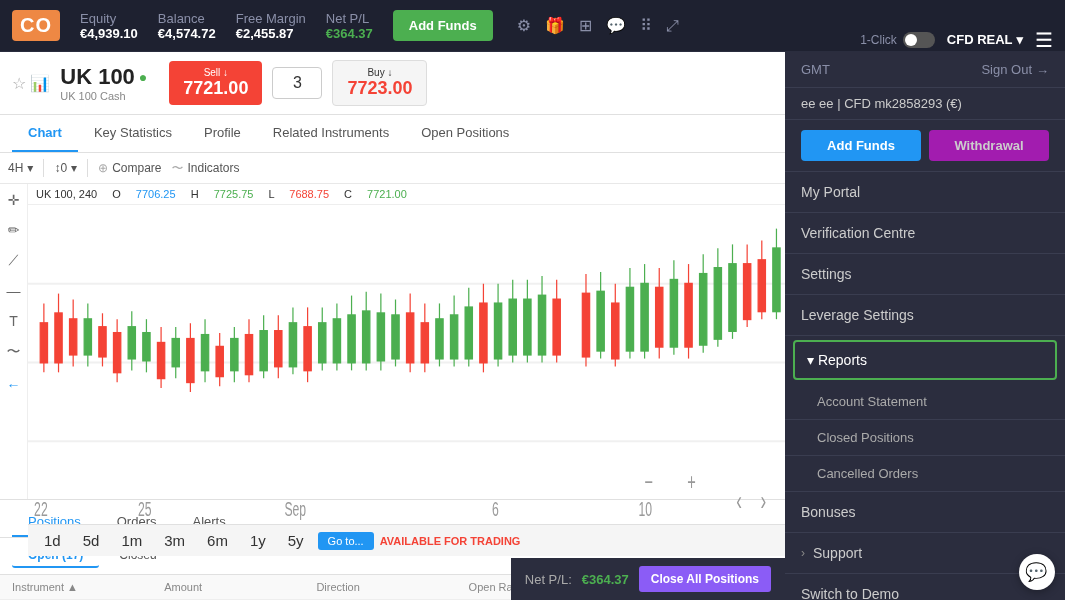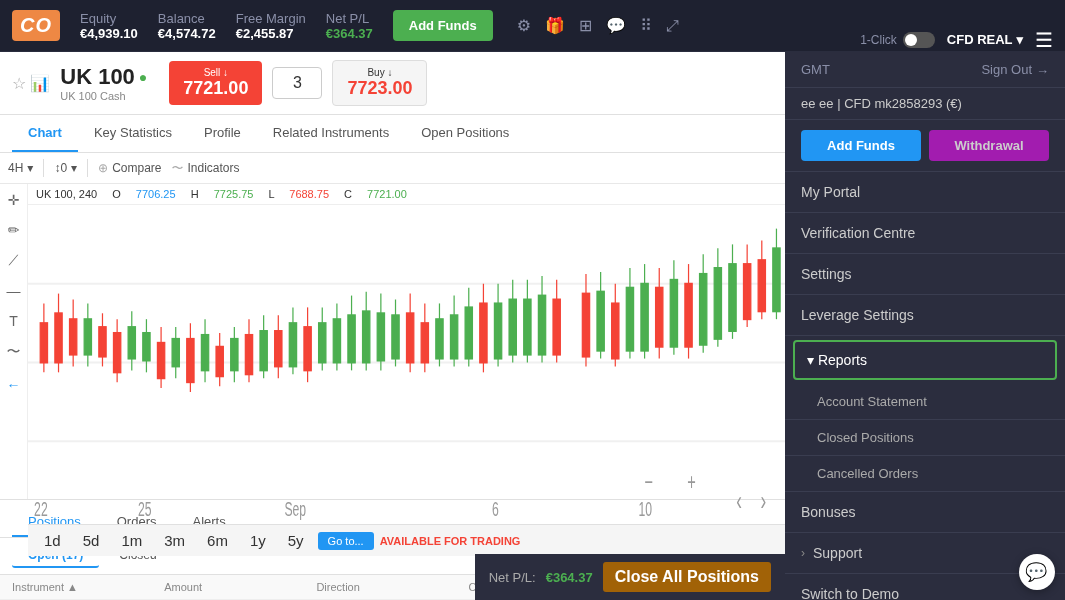--- a/index.html
+++ b/index.html
@@ -5,21 +5,21 @@
     * { margin: 0; padding: 0; box-sizing: border-box; }
     body { width: 1065px; height: 600px; overflow: hidden; font-family: Arial, sans-serif; background: #1a1a2e; }
 
     
     .header {
       display: flex; align-items: center; background: #1e2130; height: 52px;
       padding: 0 12px; gap: 20px; border-bottom: 1px solid #2a2d3e;
     }
     .header-logo {
       color: #fff; font-weight: bold; font-size: 20px; letter-spacing: 1px;
-      background: #e84; padding: 4px 8px; border-radius: 4px; font-style: italic;
+      background: #e84; padding: 4px 8px; border-radius: 4px;
     }
     .header-stat { display: flex; flex-direction: column; }
     .header-stat-label { color: #8a8fa8; font-size: 13px; }
     .header-stat-value { color: #fff; font-size: 13px; font-weight: bold; }
     .header-stat-value.positive { color: #4caf50; }
     .add-funds-btn {
       background: #4caf50; color: #fff; border: none; padding: 8px 16px;
       border-radius: 4px; cursor: pointer; font-weight: bold; font-size: 13px;
     }
     .header-icons { display: flex; gap: 14px; margin-left: 4px; align-items: center; }
@@ -172,22 +172,22 @@
       background: transparent; color: #fff;
       border: 2px solid #4caf50; border-radius: 4px; margin: 4px 8px;
       padding: 10px 12px;
     }
     .menu-sub-item {
       padding: 10px 32px; color: #aaa; font-size: 13px; cursor: pointer;
       border-bottom: 1px solid #3a3d50;
     }
     .menu-item-arrow { margin-right: 8px; color: #888; font-size: 12px; }
     .close-all-btn {
-      background: #a16207; color: #fff; padding: 6px 12px; border-radius: 3px;
-      border: none; cursor: pointer; font-size: 16px; font-weight: bold;
+      background: #8b5cf6; color: #fff; padding: 6px 12px; border-radius: 3px;
+      border: none; cursor: pointer; font-size: 12px; font-weight: bold;
     }
 
     
     .candle-svg { width: 100%; height: 100%; }
   </style>
 </head>
 <body>
 
 <div class="header">
   <div class="header-logo">

